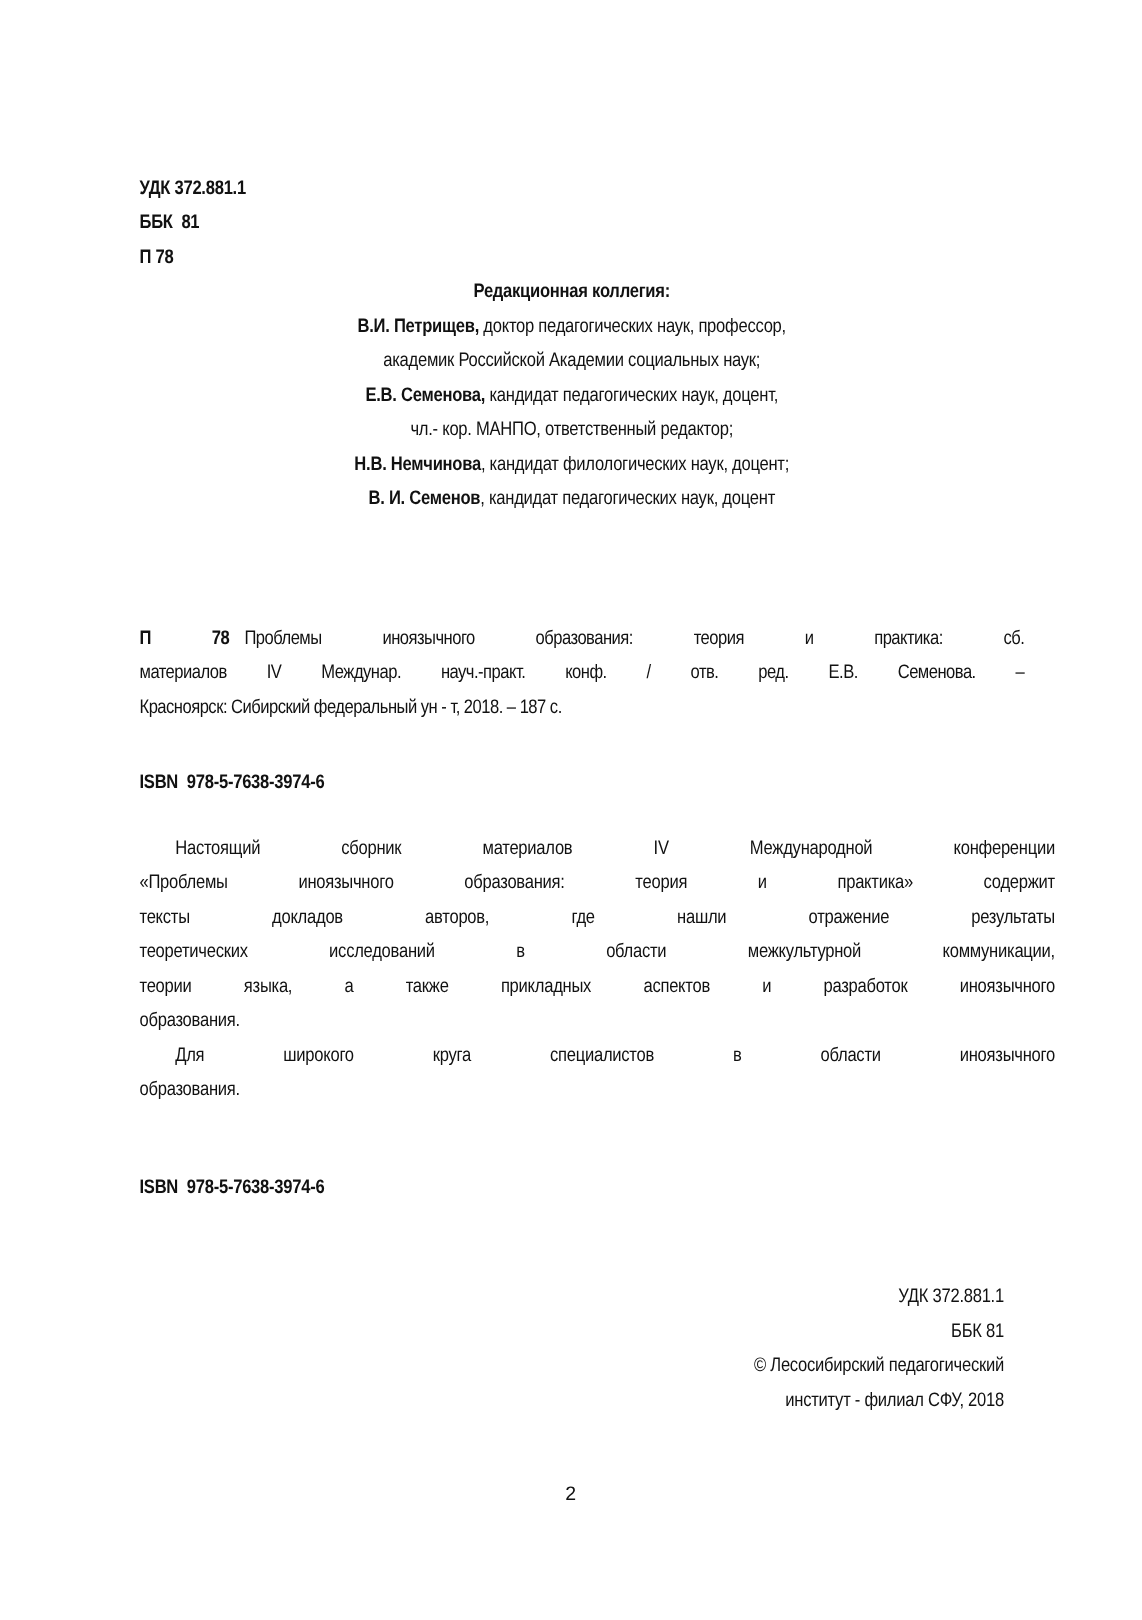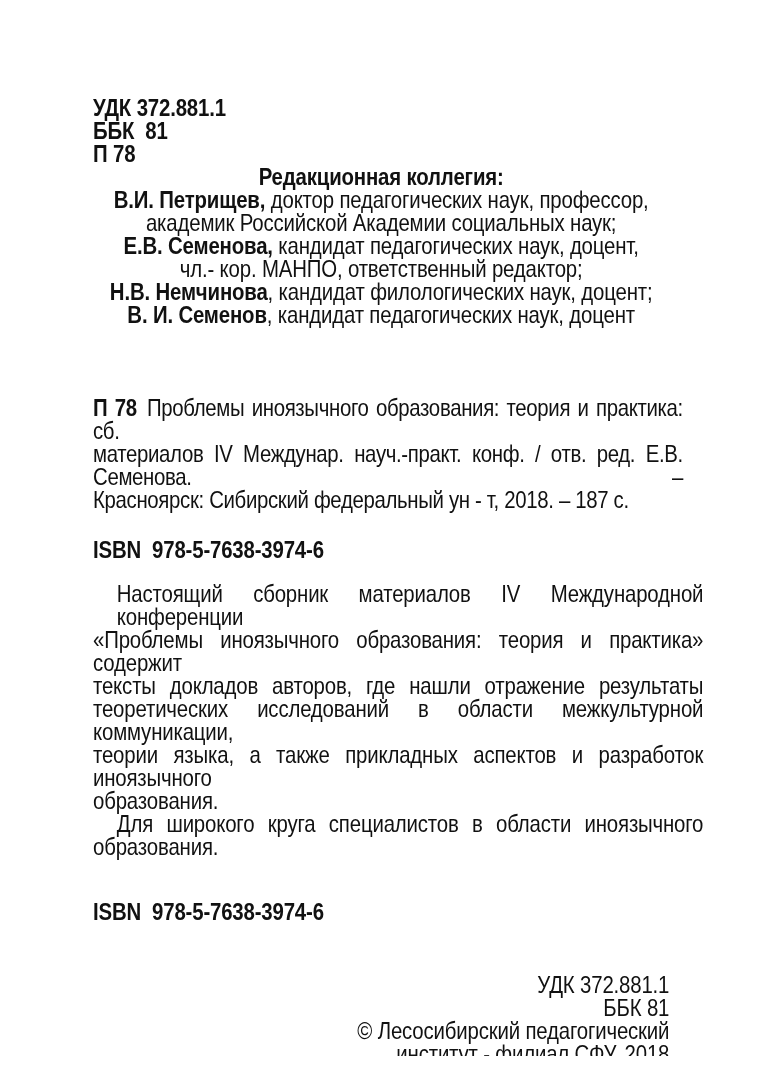--- a/index.html
+++ b/index.html
@@ -3,23 +3,24 @@
 <meta charset="utf-8">
 <style>
   html, body { margin: 0; padding: 0; background: #ffffff; }
   .page {
     position: relative;
     width: 761px;
     height: 1056px;
     background: #ffffff;
     color: #111111;
     font-family: "Liberation Sans", "DejaVu Sans", sans-serif;
-    font-size: 24px;
+    font-size: 13px;
     line-height: 23px;
     overflow: hidden;
+    margin-top: 17px;
   }
   .content {
     width: 718px;
     margin-left: 93px;
     padding-top: 96px;
     transform: scaleX(0.85);
     transform-origin: 0 0;
     letter-spacing: -0.2px;
   }
   .bold { font-weight: bold; }

